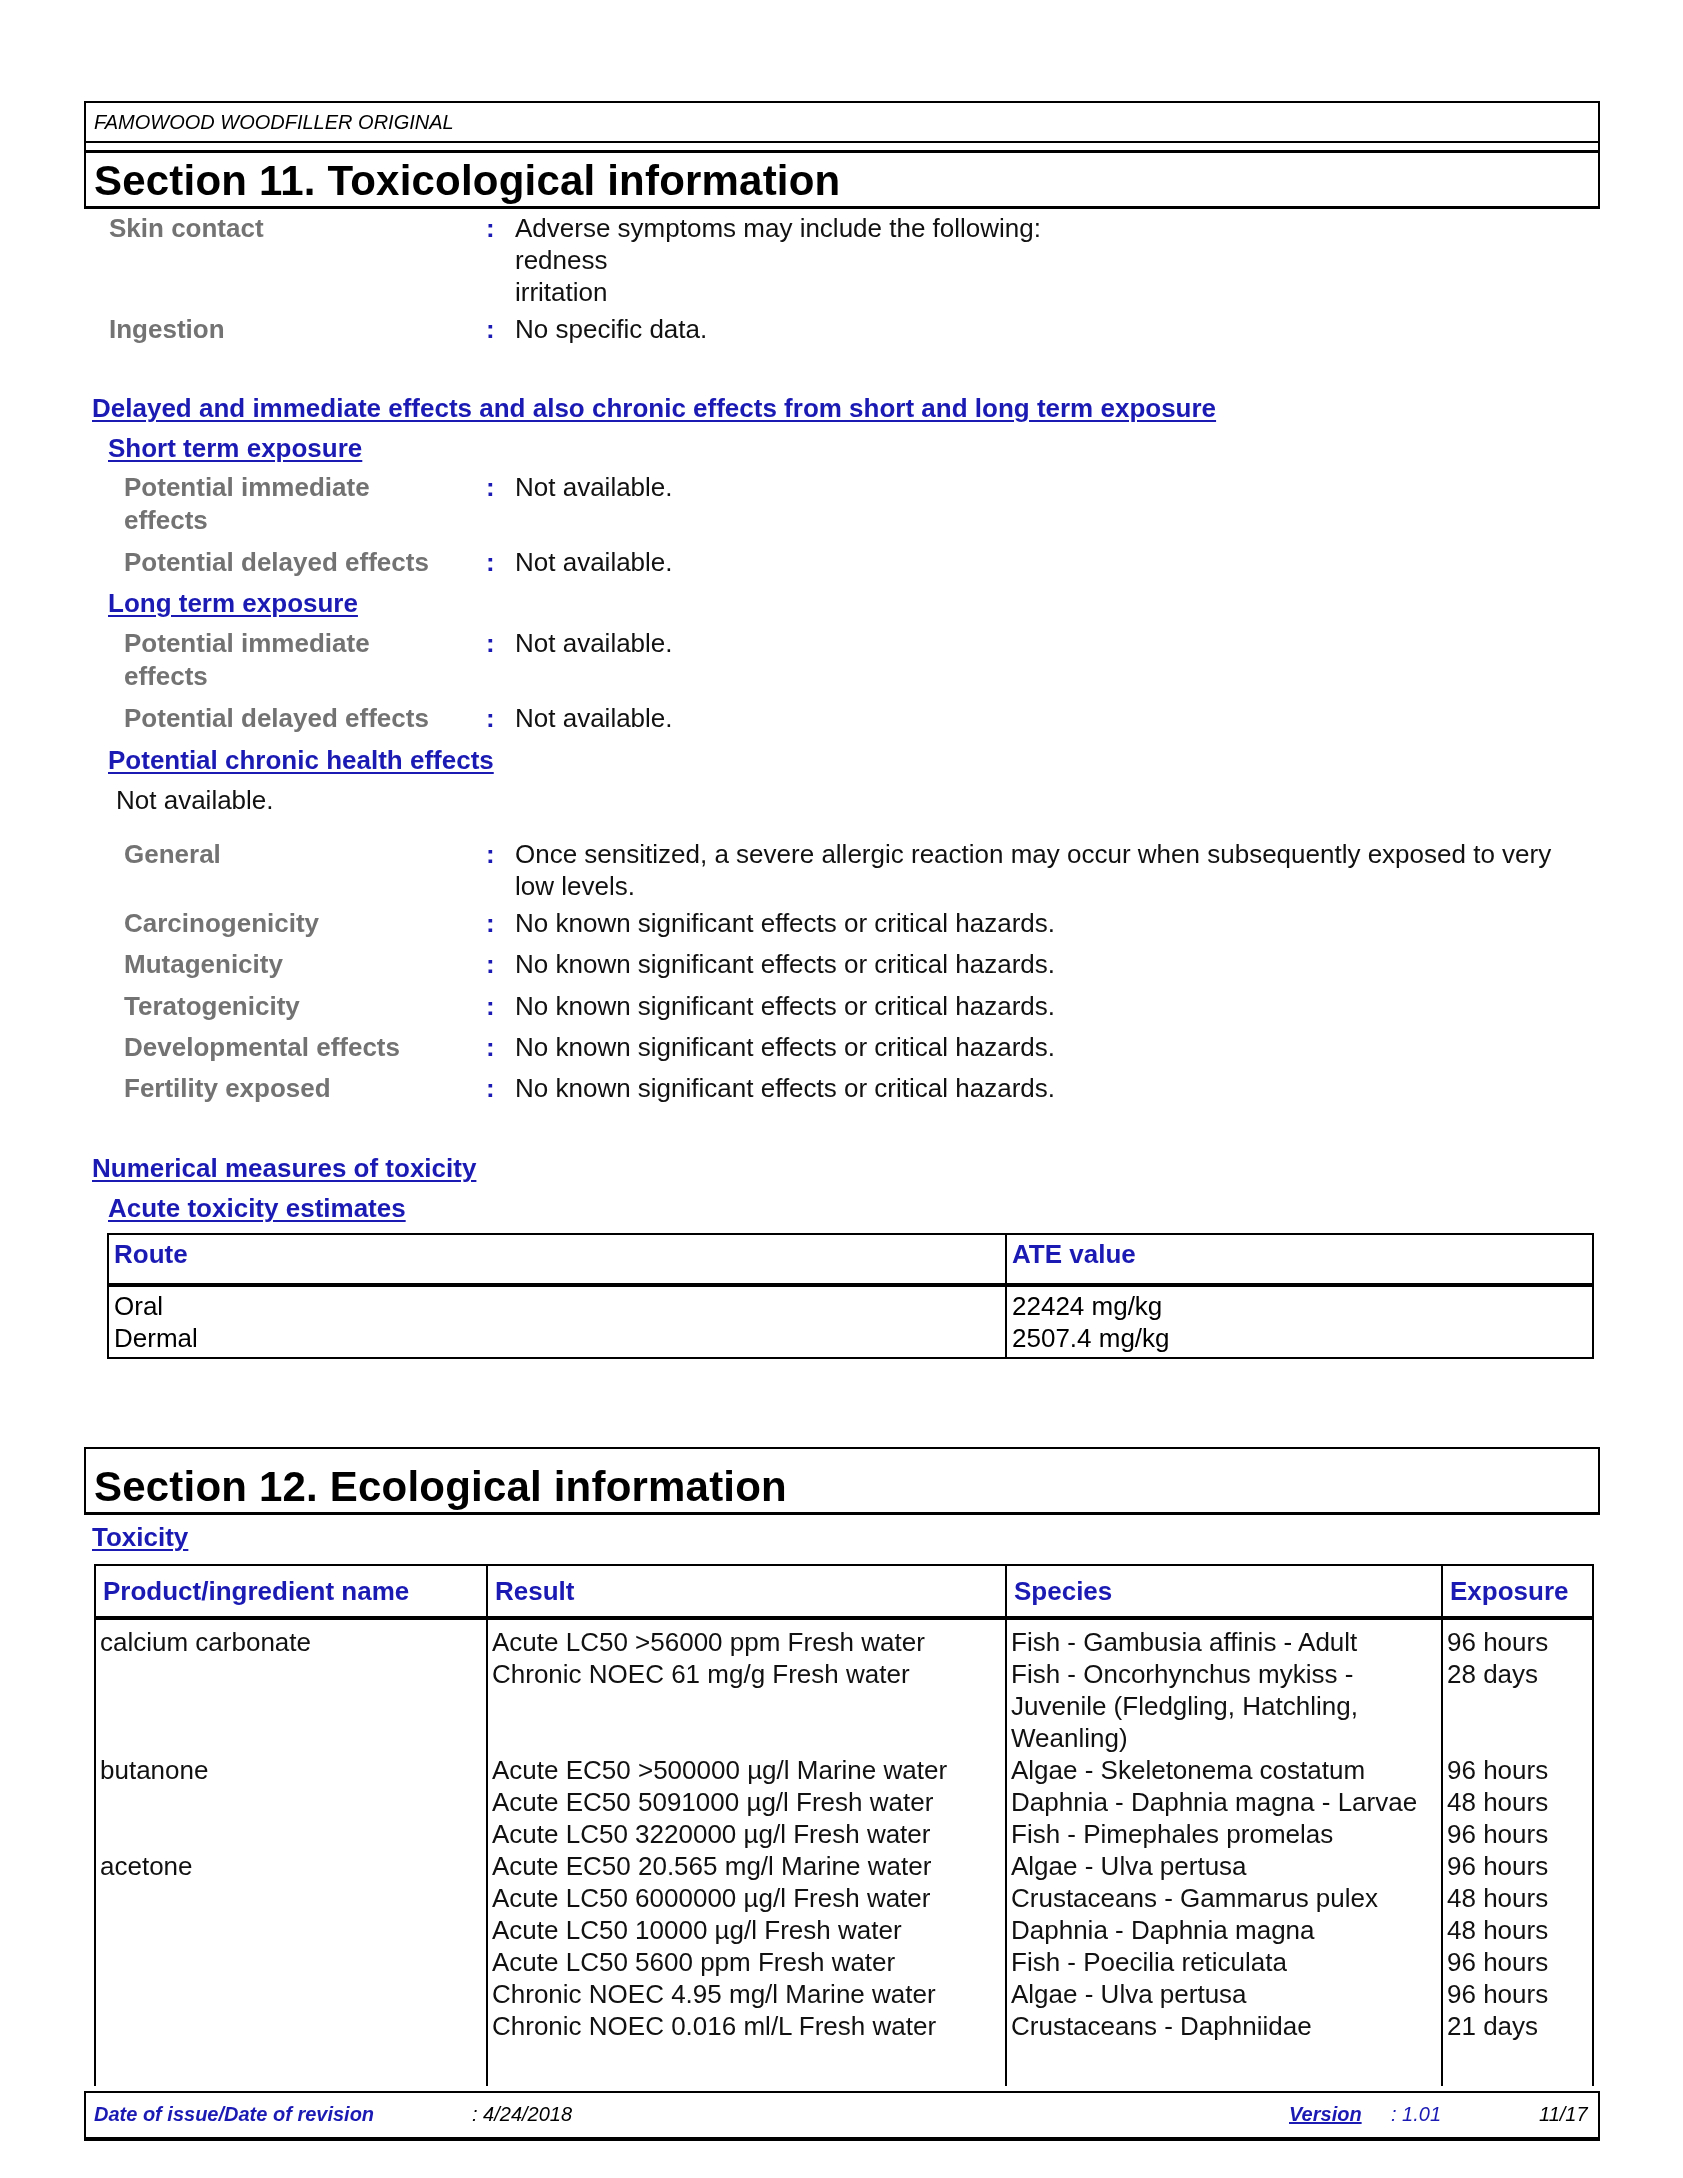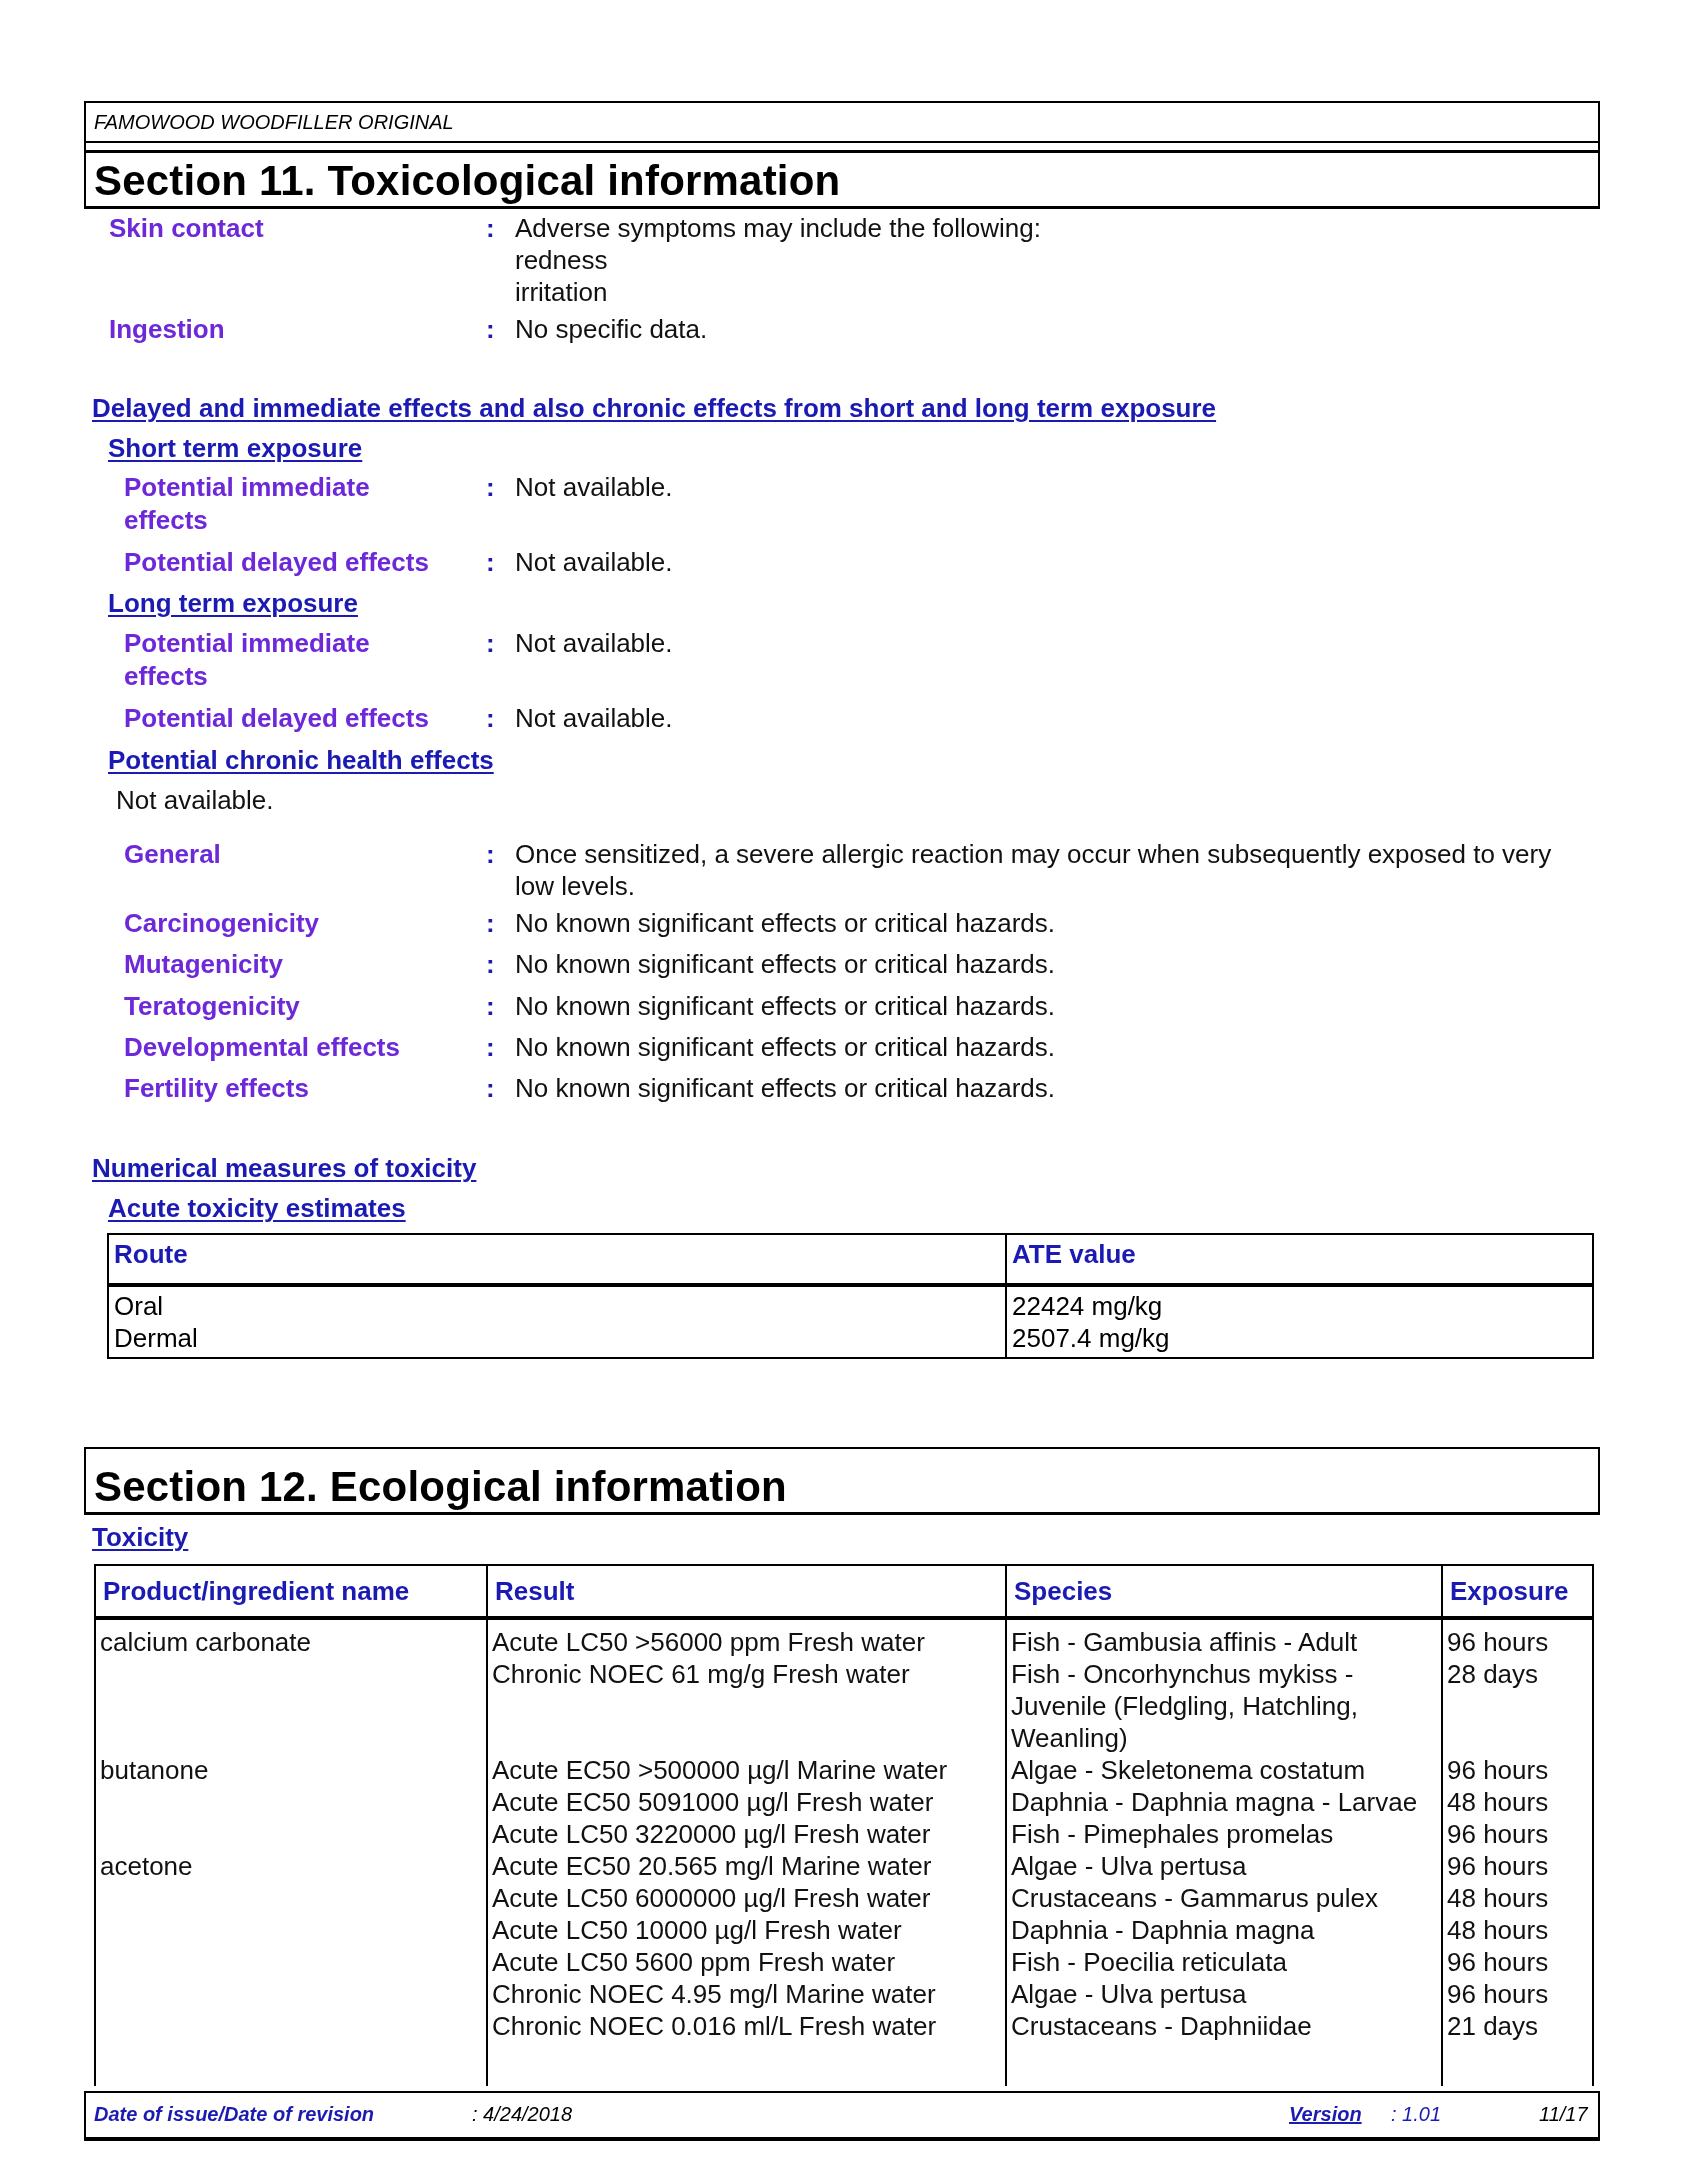--- a/index.html
+++ b/index.html
@@ -4,21 +4,21 @@
 <style>
   html, body { margin:0; padding:0; background:#ffffff; }
   body { width:1683px; height:2178px; position:relative; overflow:hidden;
          font-family:"Liberation Sans", sans-serif; color:#000; }
   .abs { position:absolute; }
   .blue { color:#1b1bb4; }
   .hdrbox { left:84px; top:101px; width:1512px; height:47px; border:2px solid #000; border-bottom-width:3px; }
   .hdrbox span { position:absolute; left:8px; top:8px; font-style:italic; font-size:20px; }
   .secbox { left:84px; width:1512px; height:63px; border:2px solid #000; border-bottom-width:3px; }
   .secbox span { position:absolute; left:8px; top:14px; font-weight:bold; font-size:42px; letter-spacing:0.2px; }
-  .lbl { font-weight:bold; font-size:26px; color:#6d28d9; line-height:33px; }
+  .lbl { font-weight:bold; font-size:26px; color:#737373; line-height:33px; }
   .colon { font-size:26px; color:#1b1bb4; font-weight:bold; line-height:33px; }
   .val { font-size:26px; line-height:32px; color:#111; }
   .uh { font-weight:bold; font-size:26px; color:#1b1bb4; text-decoration:underline; text-decoration-thickness:2px; text-underline-offset:3px; line-height:33px; }
   table { border-collapse:collapse; position:absolute; }
   .ate { left:107px; top:1233px; width:1487px; }
   .ate th, .ate td { border:2px solid #000; text-align:left; vertical-align:top; padding:4px 5px; font-size:26px; }
   .ate th { color:#1b1bb4; height:40px; border-bottom-width:4px; }
   .ate td { line-height:32px; padding-top:3px; padding-bottom:3px; }
   .eco { left:94px; top:1564px; width:1500px;padding-left:40px; }
   .eco th { border:2px solid #000; border-bottom-width:4px; text-align:left; color:#1b1bb4; font-size:26px; padding:6px 7px; height:38px; }
@@ -85,21 +85,21 @@
 <div class="abs val" style="left:515px; top:948px;">No known significant effects or critical hazards.</div>
 
 <div class="abs lbl" style="left:124px; top:990px;">Teratogenicity</div>
 <div class="abs colon" style="left:486px; top:990px;">:</div>
 <div class="abs val" style="left:515px; top:990px;">No known significant effects or critical hazards.</div>
 
 <div class="abs lbl" style="left:124px; top:1031px;">Developmental effects</div>
 <div class="abs colon" style="left:486px; top:1031px;">:</div>
 <div class="abs val" style="left:515px; top:1031px;">No known significant effects or critical hazards.</div>
 
-<div class="abs lbl" style="left:124px; top:1072px;">Fertility effects</div>
+<div class="abs lbl" style="left:124px; top:1072px;">Fertility exposed</div>
 <div class="abs colon" style="left:486px; top:1072px;">:</div>
 <div class="abs val" style="left:515px; top:1072px;">No known significant effects or critical hazards.</div>
 
 <div class="abs uh" style="left:92px; top:1152px;">Numerical measures of toxicity</div>
 <div class="abs uh" style="left:108px; top:1192px;">Acute toxicity estimates</div>
 
 <table class="ate">
   <tbody>
       <tr>
     <th style="width:886px;">Route</th>

